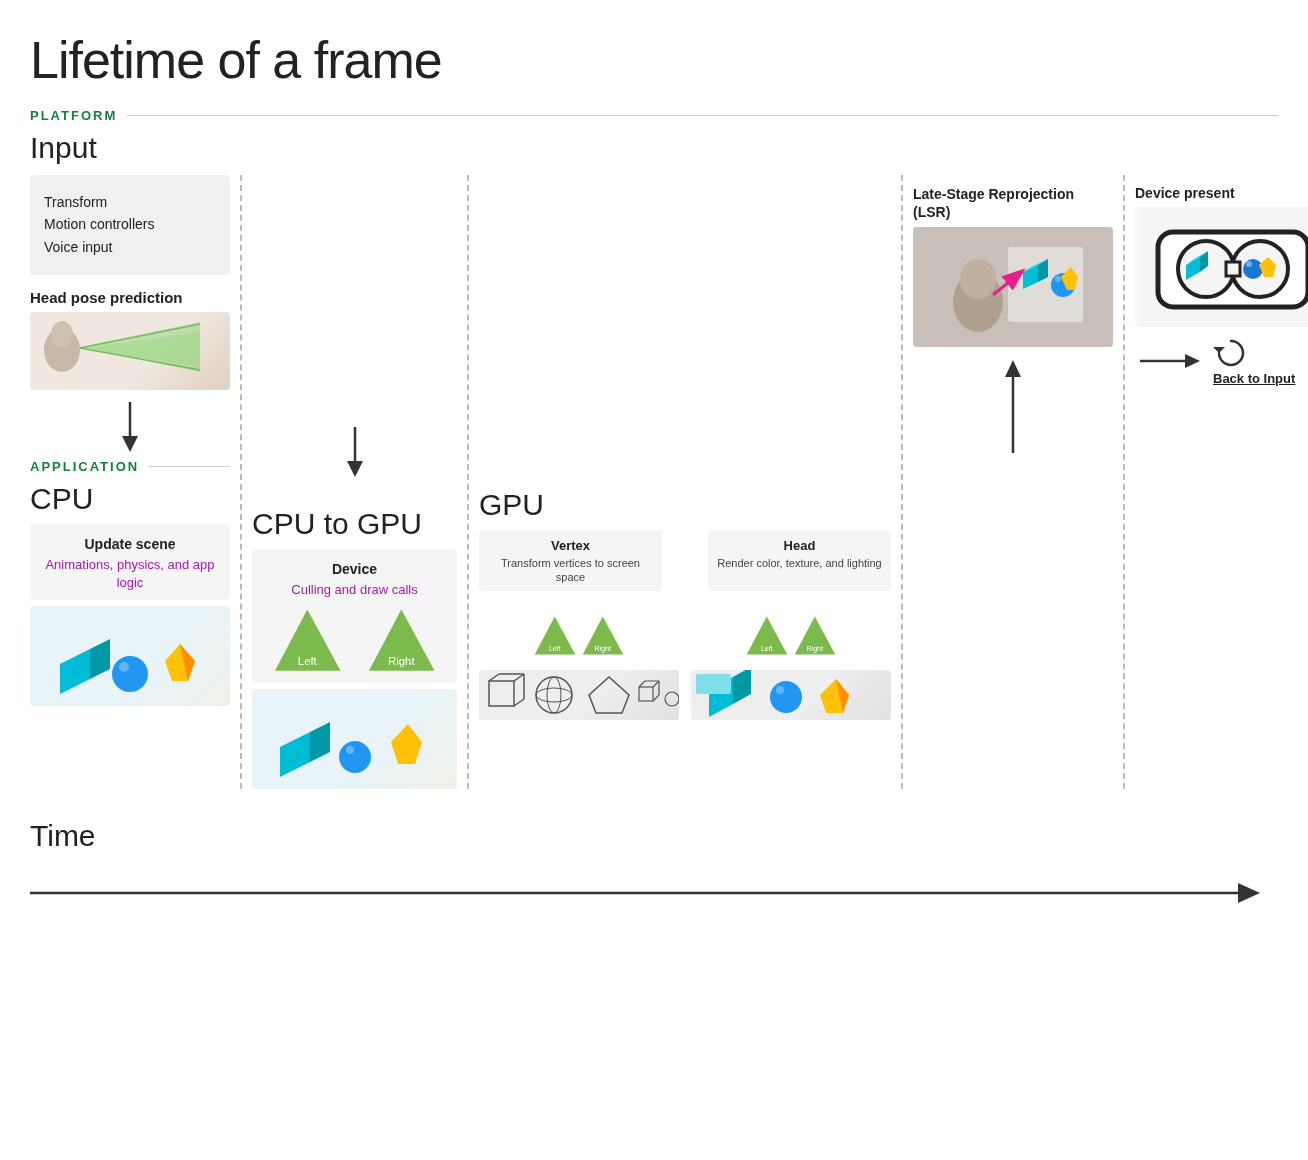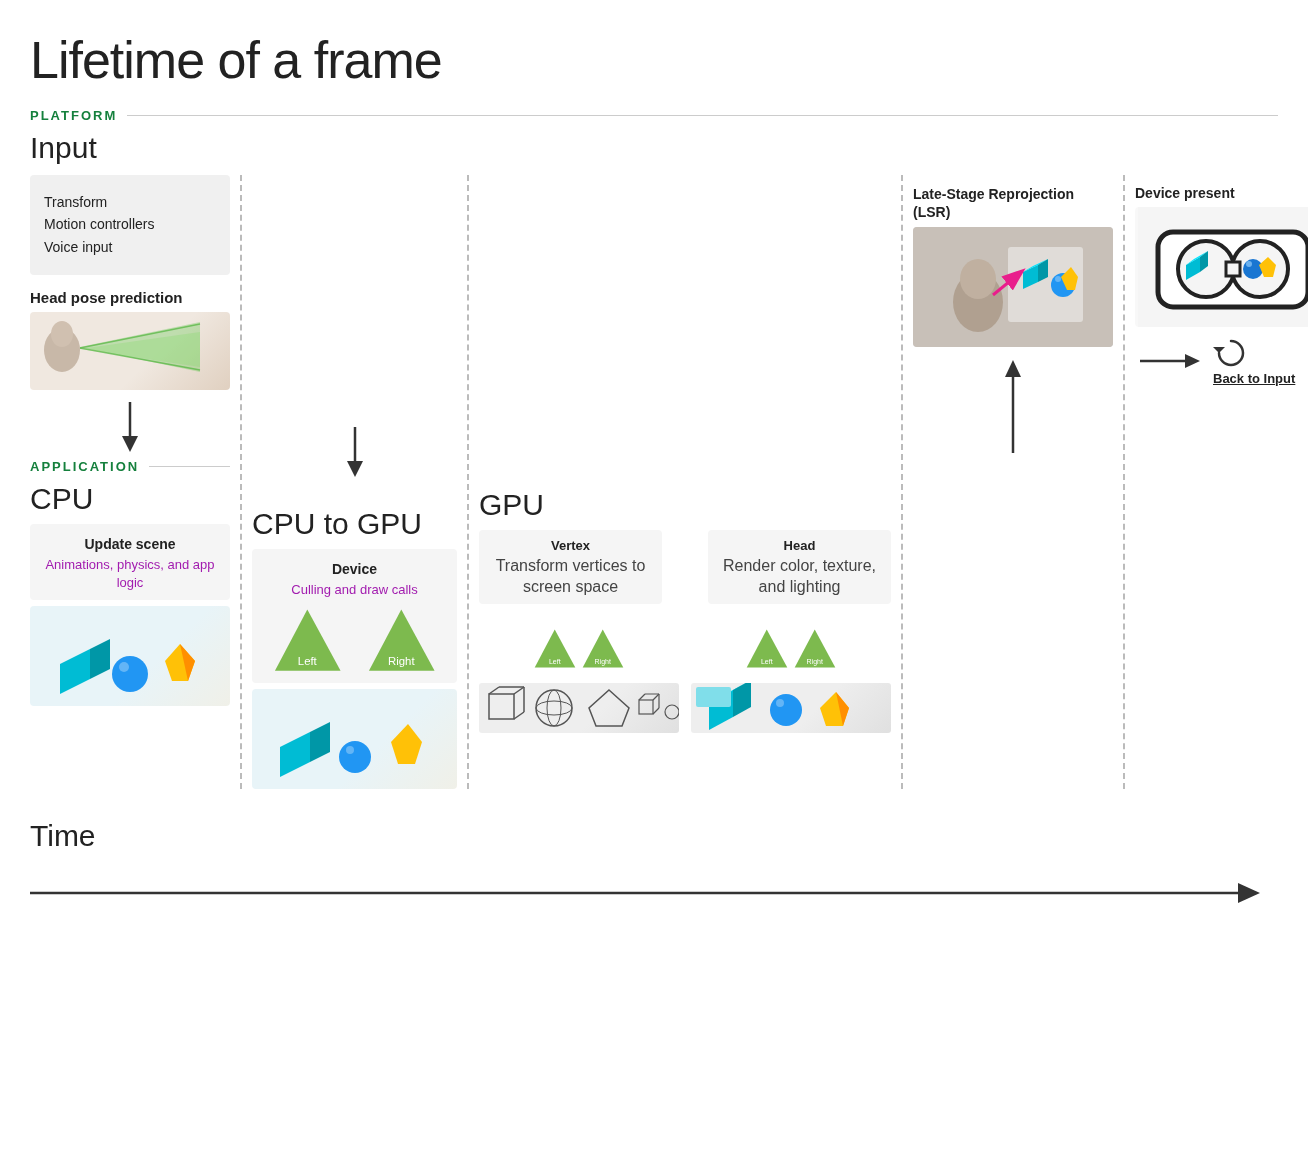--- a/index.html
+++ b/index.html
@@ -273,21 +273,21 @@
     }
 
     .sub-stage-title {
       font-weight: 700;
       font-size: 13px;
       text-align: center;
       margin-bottom: 3px;
     }
 
     .sub-stage-desc {
-      font-size: 16px;
+      font-size: 11px;
       text-align: center;
       color: #444;
       line-height: 1.3;
     }
 
     .gpu-cards-row {
       display: flex;
       gap: 21px;
       margin-bottom: 12px;
     }

